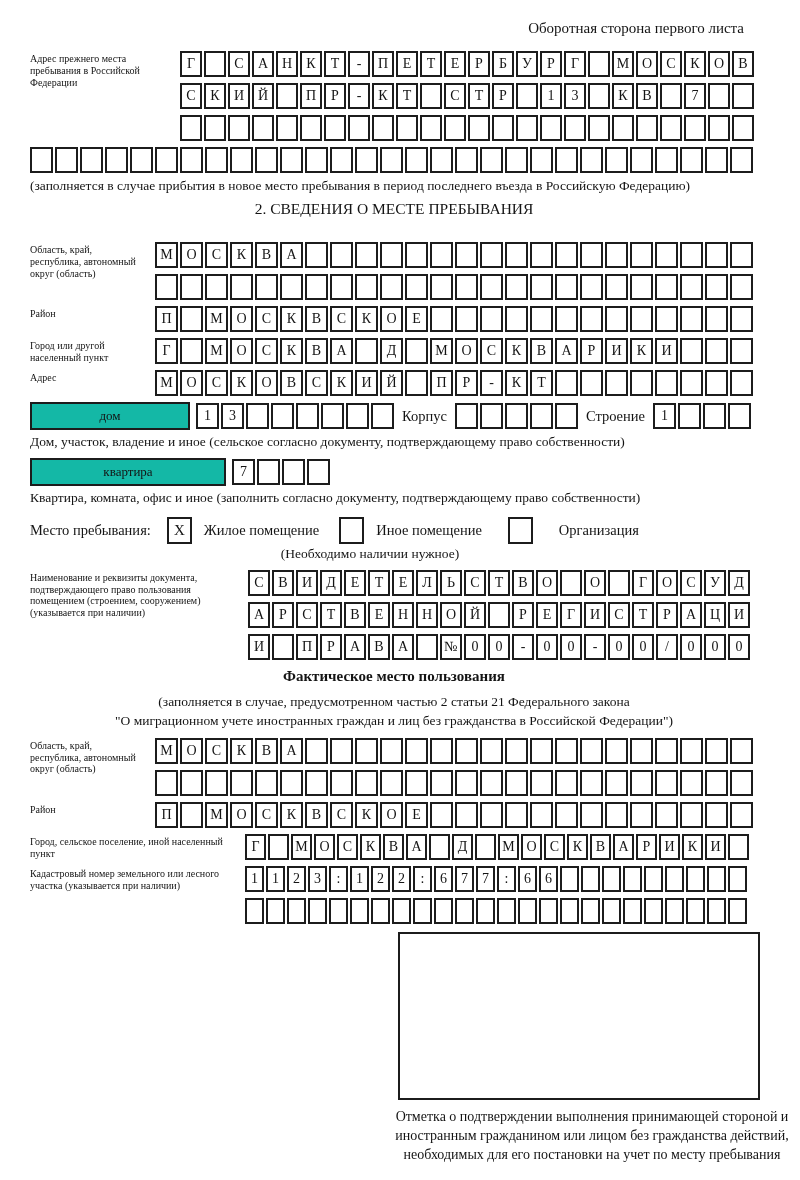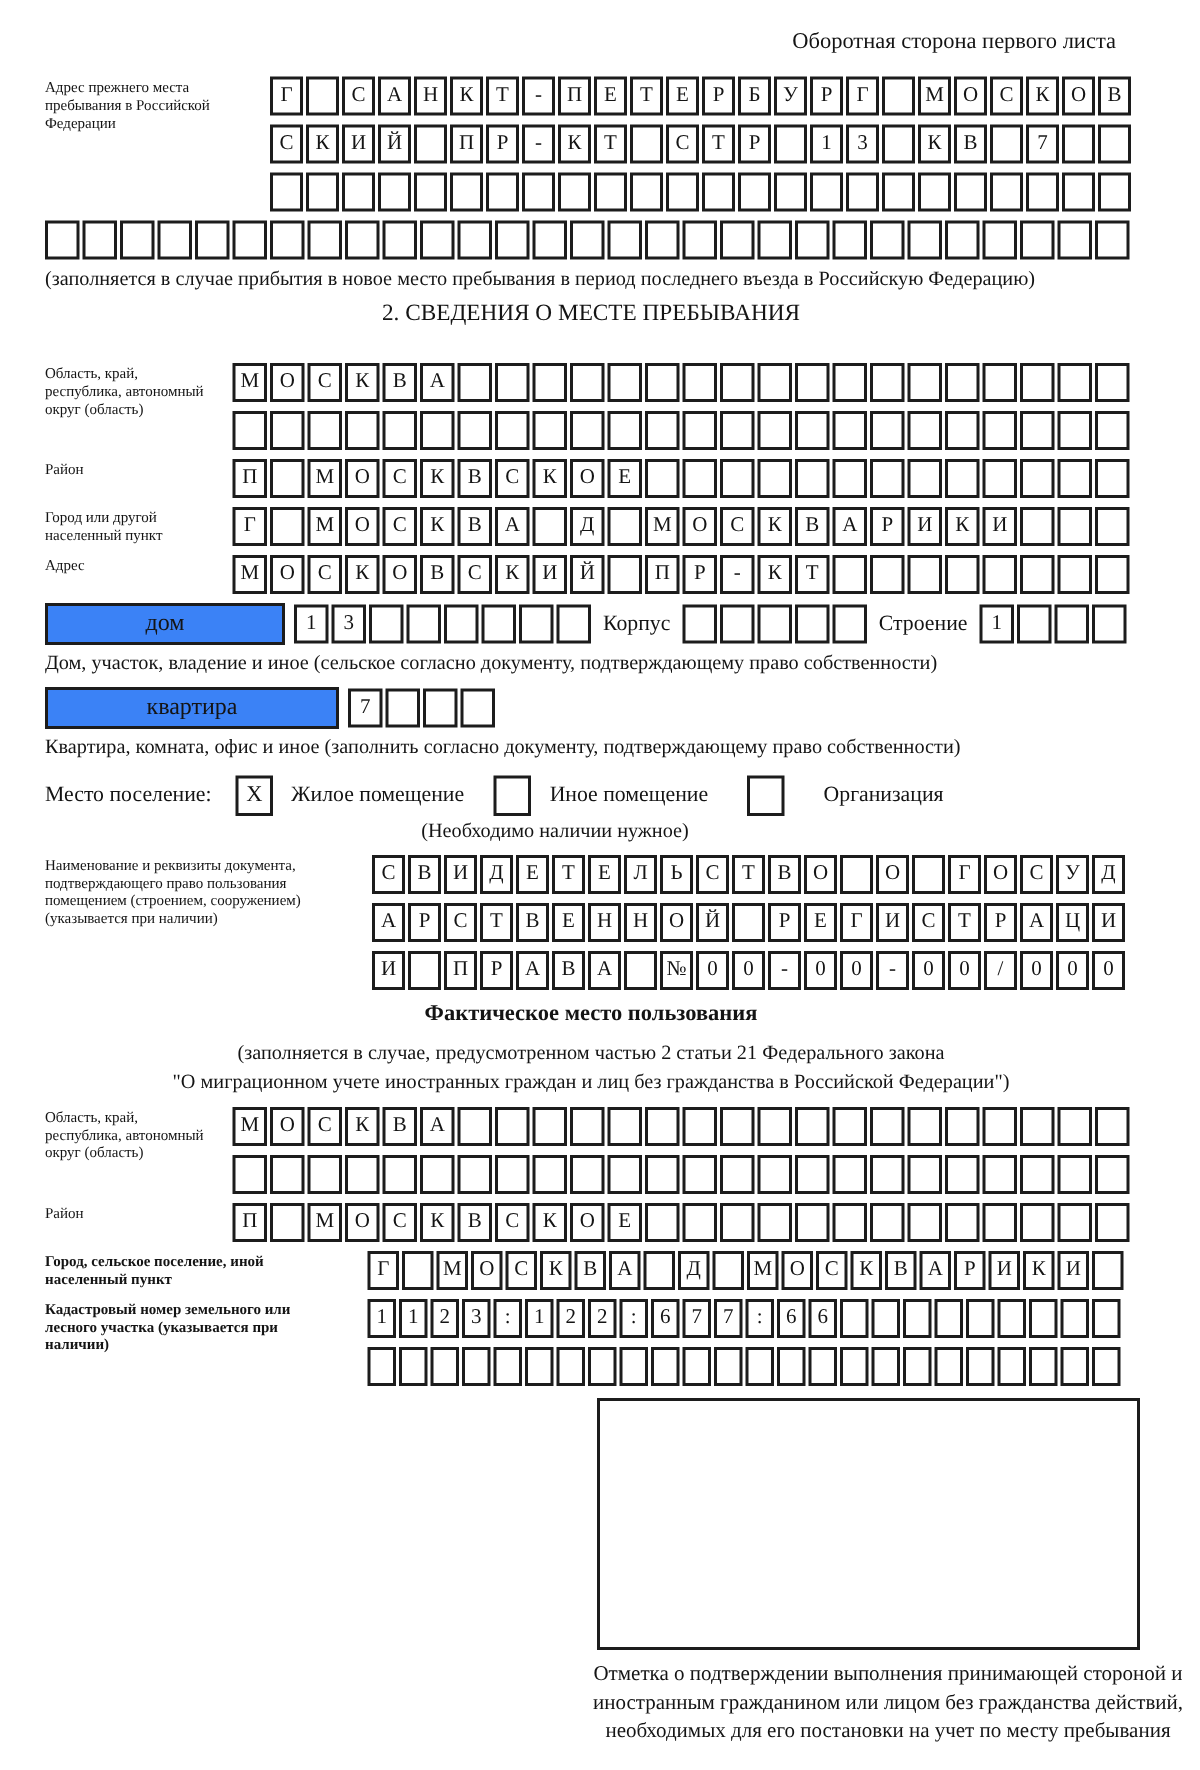--- a/index.html
+++ b/index.html
@@ -19,32 +19,32 @@
   .cells-21 .cell{width:22px;}
   .cells-22 .cell{width:21px;}
   .cells-cad .cell{width:19px;}
 
   .rows{display:flex;flex-direction:column;gap:6px;}
 
   .field{display:flex;align-items:flex-start;margin-bottom:6px;}
   .flabel{flex:0 0 auto;font-size:10px;line-height:1.18;padding-top:2px;}
   .w150{width:150px;padding-right:20px;box-sizing:border-box;}
   .w125{width:125px;padding-right:14px;box-sizing:border-box;}
-  .w215{width:215px;padding-right:16px;box-sizing:border-box;font-weight:bold;}
+  .w215{width:215px;padding-right:16px;box-sizing:border-box;}
   .w218{width:218px;padding-right:18px;box-sizing:border-box;}
 
   .note{font-size:13.5px;line-height:1.2;}
   .center{text-align:left;}
   .note-top{margin:4px 0 6px 0;}
 
   .sec-title{text-align:center;font-weight:normal;font-size:15.5px;margin:4px 0 24px 0;}
 
   .house-line{display:flex;align-items:center;margin-bottom:4px;}
   .wide-box{box-sizing:border-box;height:28px;border:2px solid #1c1c1c;
-            display:flex;align-items:center;justify-content:center;font-size:16px;background:#3b82f6;}
+            display:flex;align-items:center;justify-content:center;font-size:13px;background:#14b8a6;}
   .dom-box{width:160px;margin-right:6px;}
   .kv-box{width:196px;margin-right:6px;}
   .inline-label{font-size:14.5px;margin:0 8px;}
   .small-note{margin:0 0 8px 0;}
 
   .stay-line{display:flex;align-items:center;margin:10px 0 2px 0;}
   .stay-label{font-size:14.5px;}
   .cb{box-sizing:border-box;width:25px;height:27px;border:2px solid #1c1c1c;
       display:flex;align-items:center;justify-content:center;font-size:15px;margin:0 12px;background:#fff;}
   .stay-note{width:290px;margin-left:195px;text-align:center;margin-bottom:8px;}
@@ -366,21 +366,21 @@
     <div class="cells">
         <span class="cell">7</span>
         <span class="cell"></span>
         <span class="cell"></span>
         <span class="cell"></span>
       </div>
   </div>
   <div class="note small-note">Квартира, комната, офис и иное (заполнить согласно документу, подтверждающему право собственности)</div>
 
   <div class="stay-line">
-    <span class="stay-label">Место поселение:</span>
+    <span class="stay-label">Место пребывания:</span>
     <span class="cb" style="margin-left:16px;">X</span>
     <span class="stay-label">Жилое помещение</span>
     <span class="cb" style="margin-left:20px;"></span>
     <span class="stay-label">Иное помещение</span>
     <span class="cb" style="margin-left:26px;"></span>
     <span class="stay-label" style="margin-left:14px;">Организация</span>
   </div>
   <div class="note stay-note">(Необходимо наличии нужное)</div>
 
   <div class="field">

